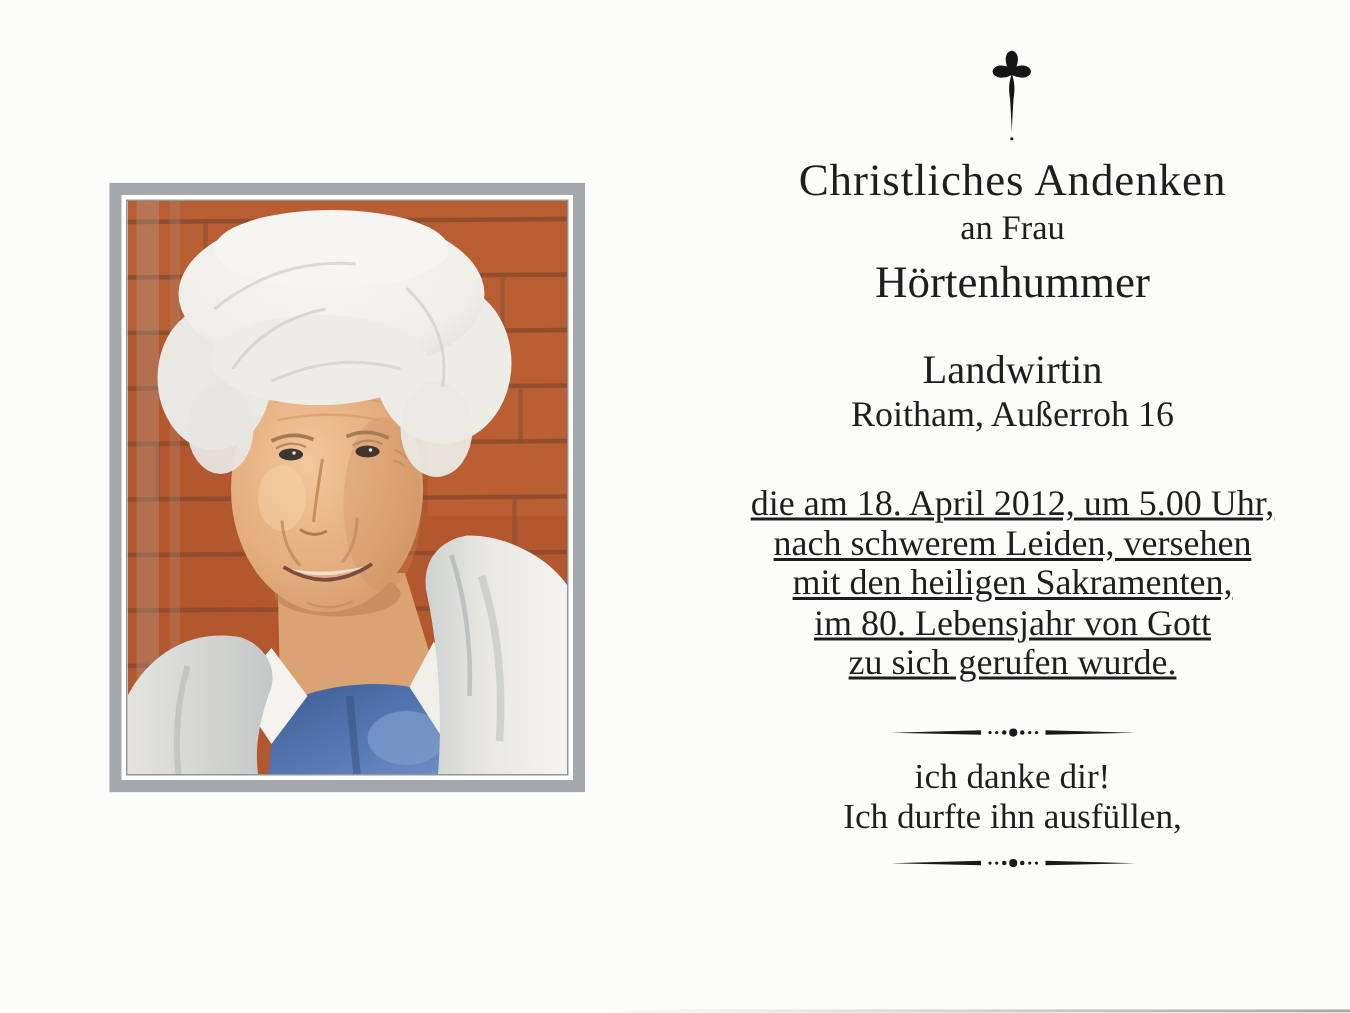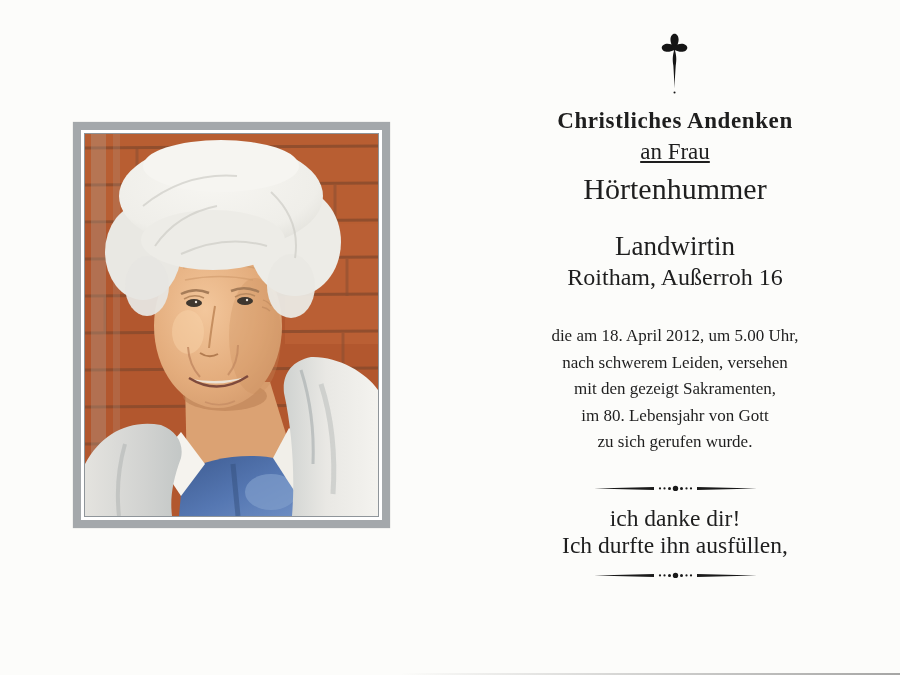--- a/index.html
+++ b/index.html
@@ -27,27 +27,27 @@
     border:1px solid #8f959a;overflow:hidden;
   }
   .photo-inner svg{display:block;width:100%;height:100%;}
   
   .right-col{
     position:absolute;left:450px;top:0;width:450px;
     text-align:center;
   }
   .cross-wrap{margin-top:32px;height:64px;}
   .cross-wrap svg{height:64px;}
-  .memorial-title{margin-top:7px;font-size:23px;line-height:35px;letter-spacing:.6px;font-weight:bold;}
-  .memorial-subtitle{font-size:23px;line-height:27px;text-decoration:underline;}
+  .memorial-title{margin-top:7px;font-size:30px;line-height:35px;letter-spacing:.6px;}
+  .memorial-subtitle{font-size:23px;line-height:27px;}
   .first-name{margin-top:2px;font-size:38px;line-height:45px;}
   .last-name{font-size:30px;line-height:48px;}
   .occupation{margin-top:18px;font-size:27px;line-height:31px;}
   .residence{font-size:24px;line-height:30px;}
-  .obituary{margin-top:31px;font-size:17px;line-height:26.5px;}
+  .obituary{margin-top:31px;font-size:24px;line-height:26.5px;text-decoration:underline;}
   .divider{margin:0 auto;display:block;}
   .divider.d1{margin-top:26px;}
   .verse{margin-top:11px;font-size:23.5px;line-height:27.5px;}
   .divider.d2{margin-top:9px;}
   
   .scan-edge{
     position:absolute;left:400px;right:0;bottom:0;height:2px;
     background:linear-gradient(to right,rgba(60,60,60,0),rgba(60,60,60,.45));
   }
 </style>
@@ -185,21 +185,21 @@
     <div class="memorial-title">Christliches Andenken</div>
     <div class="memorial-subtitle">an Frau</div>
 
     <div class="last-name">Hörtenhummer</div>
     <div class="occupation">Landwirtin</div>
     <div class="residence">Roitham, Außerroh 16</div>
 
     <div class="obituary">
       <div>die am 18. April 2012, um 5.00 Uhr,</div>
       <div>nach schwerem Leiden, versehen</div>
-      <div>mit den gezeigt Sakramenten,</div>
+      <div>mit den heiligen Sakramenten,</div>
       <div>im 80. Lebensjahr von Gott</div>
       <div>zu sich gerufen wurde.</div>
     </div>
 
     <svg class="divider d1" width="163" height="12" viewBox="0 0 163 12" fill="#1a1a1a">
       <polygon points="0,6.5 60,4.9 60,7.9"></polygon>
       <circle cx="66" cy="6.4" r="1.1"></circle>
         <circle cx="70.5" cy="6.4" r="1.1"></circle>
       <circle cx="75.5" cy="6.4" r="1.5"></circle>
         <circle cx="81.5" cy="6.4" r="2.7"></circle>

